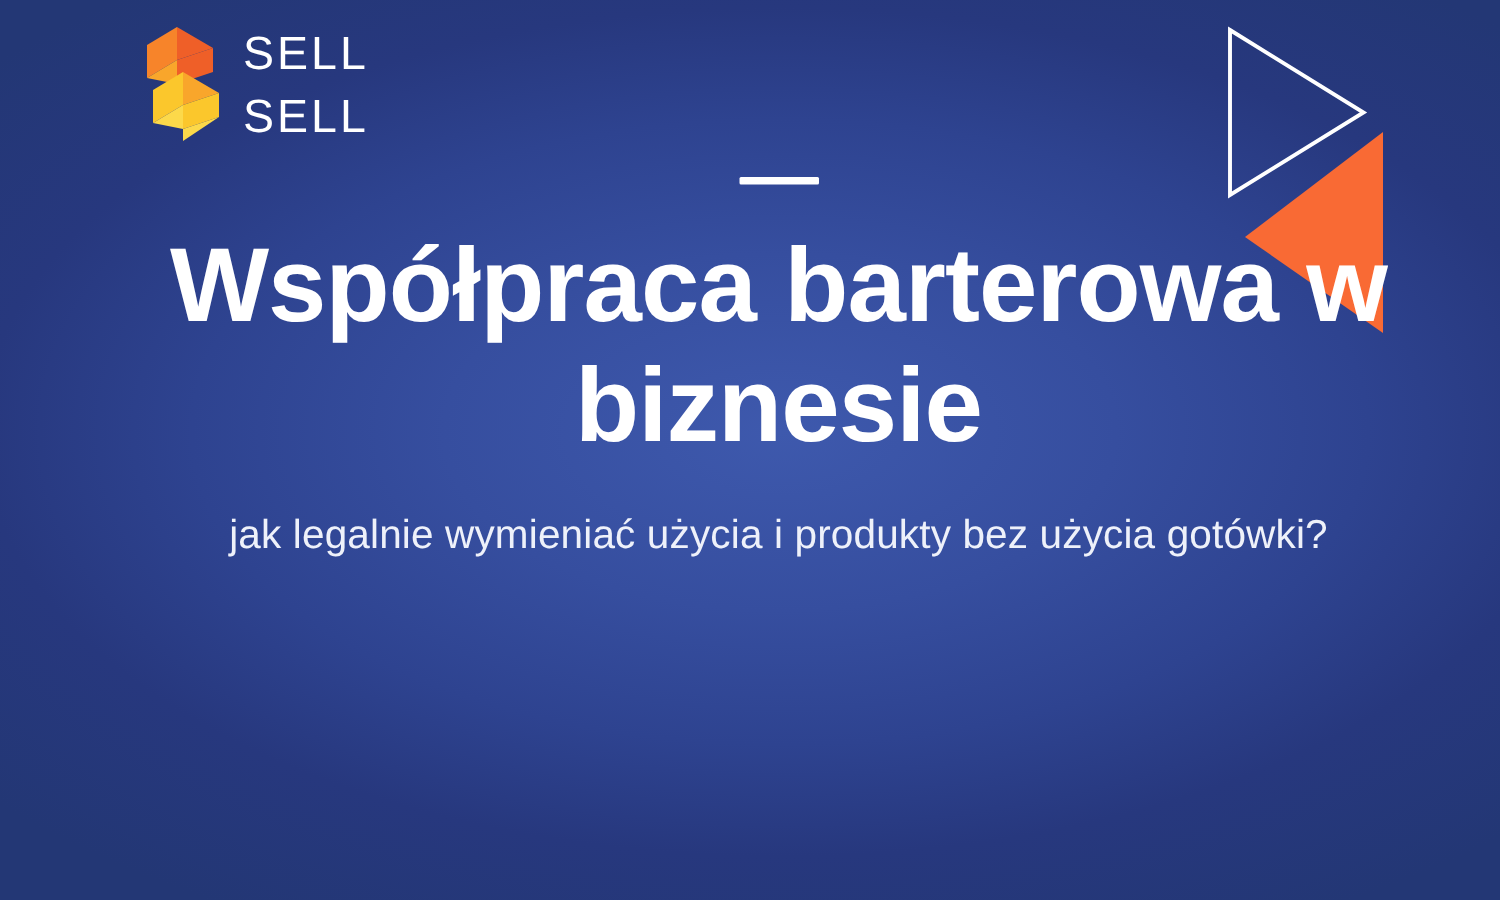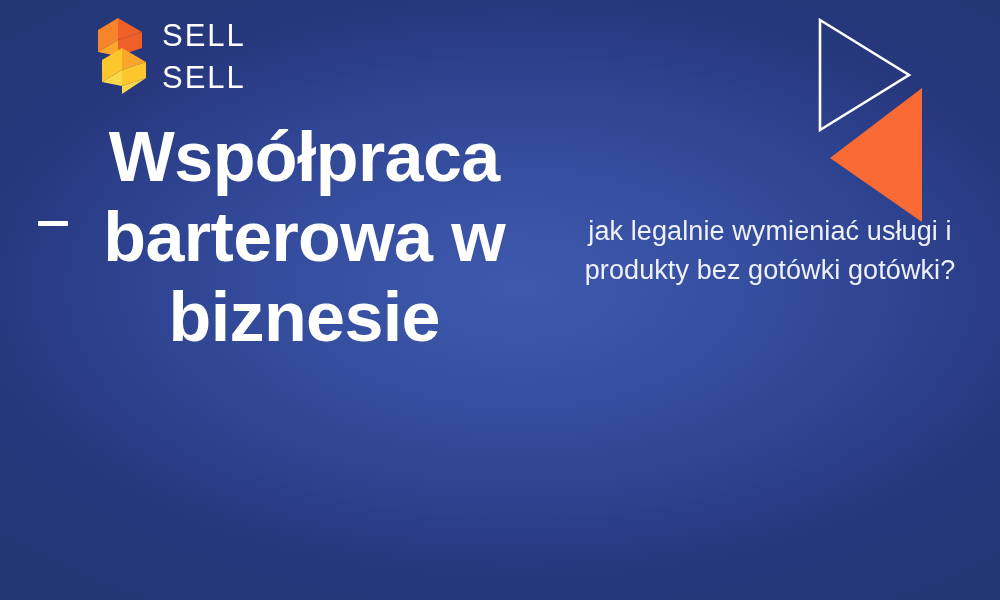--- a/index.html
+++ b/index.html
@@ -60,21 +60,21 @@
     margin-top: 11px;
   }
 
   
   .content {
     position: absolute;
     left: 0;
     right: 0;
     top: 118px;
     display: flex;
-    flex-direction: row;
+    flex-direction: column;
     align-items: center;
     text-align: center;
     margin-left: 38px;
   }
 
   .divider {
     width: 53px;
     height: 5px;
     background: #ffffff;
     border-radius: 1px;
@@ -126,16 +126,16 @@
     </svg>
     <div class="logo-words">
       <span class="logo-word">SELL</span>
       <span class="logo-word second">SELL</span>
     </div>
   </div>
 
   <div class="content">
     <div class="divider"></div>
     <h1 class="headline">Współpraca barterowa w biznesie</h1>
-    <p class="subtitle">jak legalnie wymieniać usługi i produkty bez gotówki gotówki?</p>
+    <p class="subtitle">jak legalnie wymieniać użycia i produkty bez użycia gotówki?</p>
   </div>
 
 </div>
 
 </body></html>

